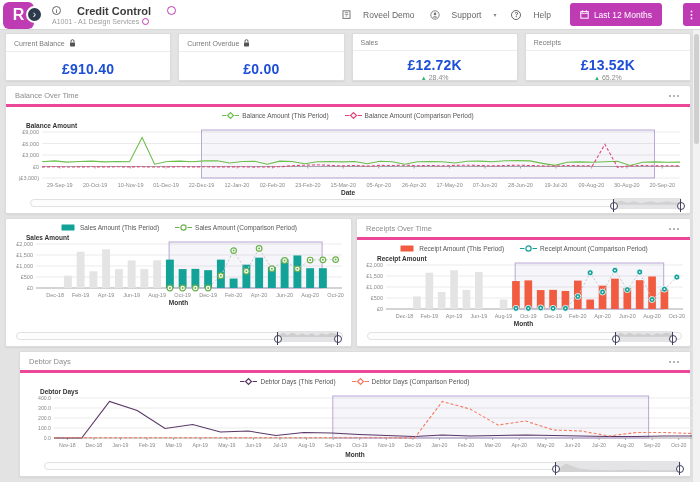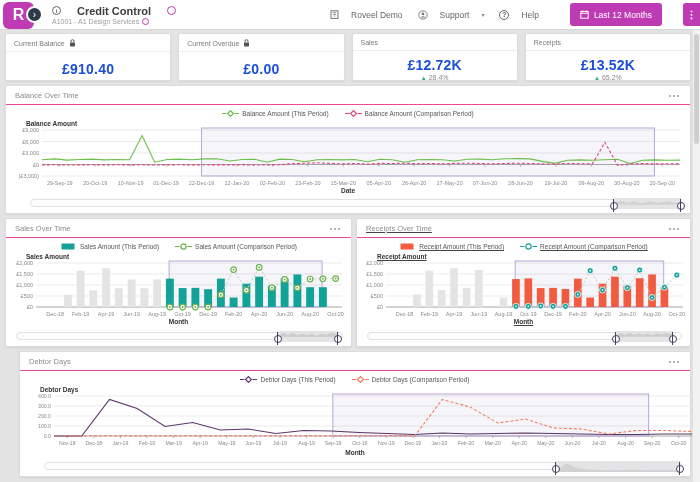--- a/index.html
+++ b/index.html
@@ -18,37 +18,37 @@
   .titles{margin-left:9px;}
   .title-row{display:flex;align-items:center;gap:16px;font-size:11px;font-weight:bold;color:#3c3c3c;}
   .circ-icon{display:inline-flex;width:9px;height:9px;border-radius:50%;border:1px solid #666;color:#666;font-size:6px;align-items:center;justify-content:center;font-weight:bold;}
   .circ-icon.magenta{border-color:#bf3bb4;color:#bf3bb4;}
   .subtitle-row{display:flex;align-items:center;gap:3px;font-size:7px;color:#9c9c9c;margin-top:1px;}
   .subtitle-row .circ-icon{width:7px;height:7px;font-size:5px;}
   .nav{margin-left:auto;display:flex;align-items:center;gap:15px;font-size:8.5px;color:#666;}
   .nav-item{display:flex;align-items:center;gap:12px;cursor:pointer;}
   .nav-item svg{display:block;}
   .caret{font-size:6px;color:#888;}
-  .period-btn{display:flex;align-items:center;gap:5px;background:#bf3bb4;color:#fff;font-size:8.5px;padding:0 10px;height:23px;border-radius:3px;cursor:pointer;margin-left:16px;}
+  .period-btn{display:flex;align-items:center;gap:5px;background:#bf3bb4;color:#fff;font-size:8.5px;padding:0 10px;height:23px;border-radius:3px;cursor:pointer;margin-left:4px;}
   .kebab-btn{background:#bf3bb4;color:#fff;width:17px;height:23px;border-radius:3px 0 0 3px;display:flex;align-items:center;justify-content:center;font-size:10px;font-weight:bold;margin-left:6px;cursor:pointer;}
   
   #kpis{position:absolute;top:33px;left:5px;right:9px;height:48px;display:flex;gap:7px;}
   .kpi{flex:1;background:#fff;border:1px solid #dcdcdc;border-radius:2px;box-shadow:0 1px 2px rgba(0,0,0,.07);}
   .kpi-head{display:flex;align-items:center;gap:4px;padding:5px 8px 4px;border-bottom:1px solid #ededed;font-size:7px;color:#7a7a7a;}
   .kpi-value{text-align:center;font-size:14px;font-weight:bold;color:#1d4ed8;padding-top:6px;letter-spacing:.2px;}
   .kpi.no-delta .kpi-value{padding-top:9px;}
   .kpi-delta{text-align:center;font-size:7px;color:#8a8a8a;padding-top:1px;}
   .kpi-delta .tri{color:#27b56f;font-size:6px;margin-right:2px;}
   
   .panel{position:absolute;background:#fff;border:1px solid #dcdcdc;border-radius:2px;box-shadow:0 1px 2px rgba(0,0,0,.07);}
   #panel-balance{top:85px;left:5px;right:9px;height:129px;}
   #panel-sales{top:218px;left:5px;width:347px;height:129px;}
-  #panel-receipts{top:218px;left:356px;right:9px;height:129px;text-decoration:underline;}
+  #panel-receipts{top:218px;left:356px;right:9px;height:129px;}
   #panel-debtor{top:351px;left:19px;right:9px;height:126px;}
-  .panel-head{display:flex;justify-content:space-between;align-items:center;padding:5px 9px 4px;border-bottom:1px solid #ec4899;font-size:7.5px;color:#8c8c8c;gap:20px;}
+  .panel-head{display:flex;justify-content:space-between;align-items:center;padding:5px 9px 4px;border-bottom:3px solid #ec4899;font-size:7.5px;color:#8c8c8c;gap:20px;}
   .menu-dots{display:flex;gap:2px;cursor:pointer;padding:2px;}
   .menu-dots i{width:2px;height:2px;background:#9a9a9a;border-radius:50%;display:block;}
   .legend{display:flex;justify-content:center;align-items:center;gap:16px;font-size:6.5px;color:#555;padding:4px 0 0;}
   .legend-item{display:flex;align-items:center;gap:3px;cursor:pointer;}
   .ylab{font-size:6.5px;font-weight:bold;color:#333;margin:2px 0 0 20px;}
   .xlab{font-size:6.5px;font-weight:bold;color:#333;text-align:center;margin-top:-2px;}
   svg.chart{display:block;margin:0 auto;}
   
   .slider{position:absolute;bottom:4px;height:11px;}
   .slider-track{position:absolute;top:1px;left:0;right:0;height:8px;background:#fdfdfd;border:1px solid #e1e1e1;border-radius:4px;}
@@ -246,28 +246,20 @@
       <svg viewBox="0 0 100 10" preserveAspectRatio="none">
           <path d="M0 8 L10 4 L20 7 L30 5 L40 8 L55 5 L65 7 L80 5 L90 7 L100 6 V10 H0 Z" fill="#cdcdcd" opacity="0.8"></path>
         </svg>
     </div>
     <div class="slider-handle" style="left:89.5%;"></div>
     <div class="slider-handle" style="left:99.8%;"></div>
   </div>
 </div>
 
 <div class="panel" id="panel-sales">
-  <div class="panel-head">
-    <span>Sales Over Time</span>
-    <span class="menu-dots">
-        <i></i>
-        <i></i>
-        <i></i>
-      </span>
-  </div>
   <div class="legend" id="legend-sales">
       <span class="legend-item">
         <svg width="17" height="9">
           <rect x="1.5" y="1.5" width="13" height="6" rx="0.5" fill="#13a297"></rect>
         </svg>
         <span>Sales Amount (This Period)</span>
       </span>
       <span class="legend-item">
         <svg width="17" height="9">
           <line x1="0" y1="4.5" x2="4.5" y2="4.5" stroke="#6ab14c" stroke-width="1"></line>

